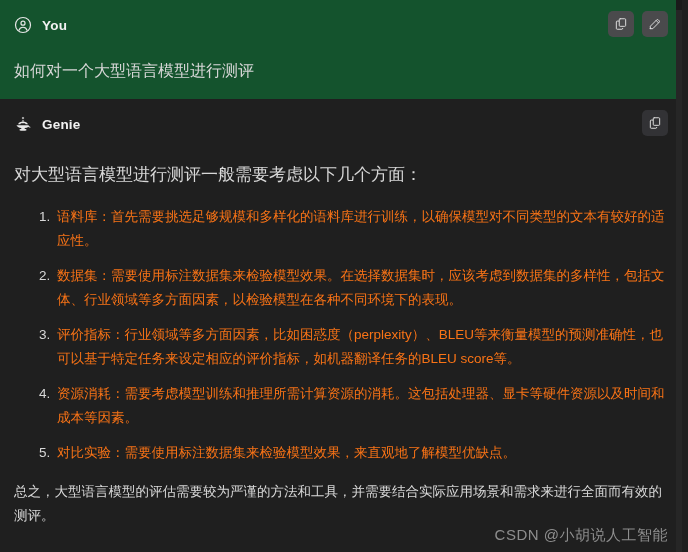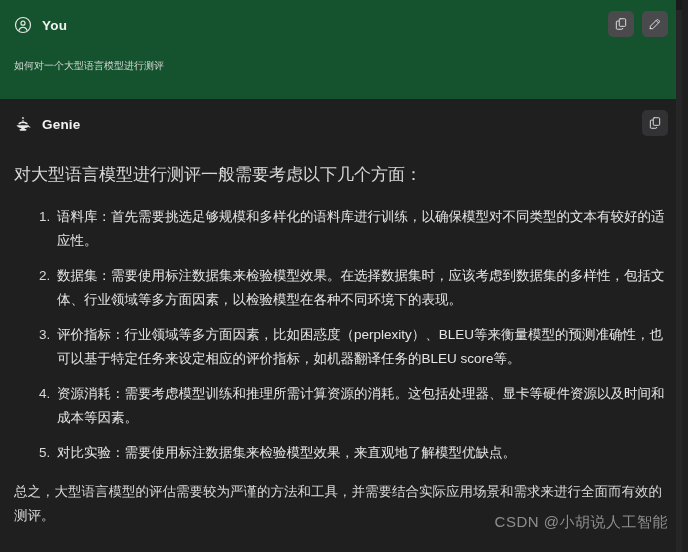--- a/index.html
+++ b/index.html
@@ -76,55 +76,55 @@
     cursor: pointer;
     border: none;
     padding: 0;
   }
   .turn-genie .icon-btn { background: #323235; }
   .icon-btn svg { display: block; }
 
   
   .msg-user {
     margin-top: 22px;
-    font-size: 10px;
+    font-size: 16px;
     color: #d6d6d6;
     line-height: 1.6;
   }
   .msg-intro {
     margin-top: 26px;
     font-size: 17px;
     color: #d8d8d8;
     line-height: 1.65;
   }
   ol.points {
     margin: 16px 0 0 0;
     padding-left: 40px;
     list-style-position: outside;
   }
   ol.points li {
     font-size: 13.5px;
-    color: #e5e5e5;
+    color: #f97316;
     line-height: 1.78;
     margin-bottom: 11px;
     padding-left: 3px;
   }
   ol.points li::marker {
     color: #d8d8d8;
   }
   .msg-conclusion {
     margin-top: 15px;
     font-size: 13.5px;
     color: #d8d8d8;
     line-height: 1.75;
   }
   .watermark {
     position: absolute;
     right: 14px;
-    bottom: 20px;
+    bottom: 7px;
     font-size: 15px;
     color: #8e8e8e;
     letter-spacing: .5px;
     pointer-events: none;
   }
   .scroll-gutter {
     position: absolute;
     top: 0;
     right: 0;
     width: 6px;

